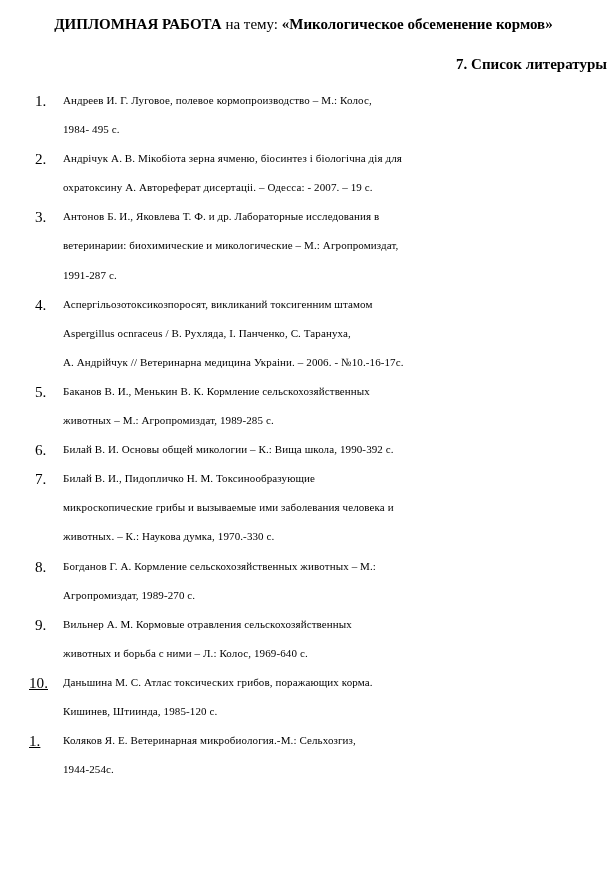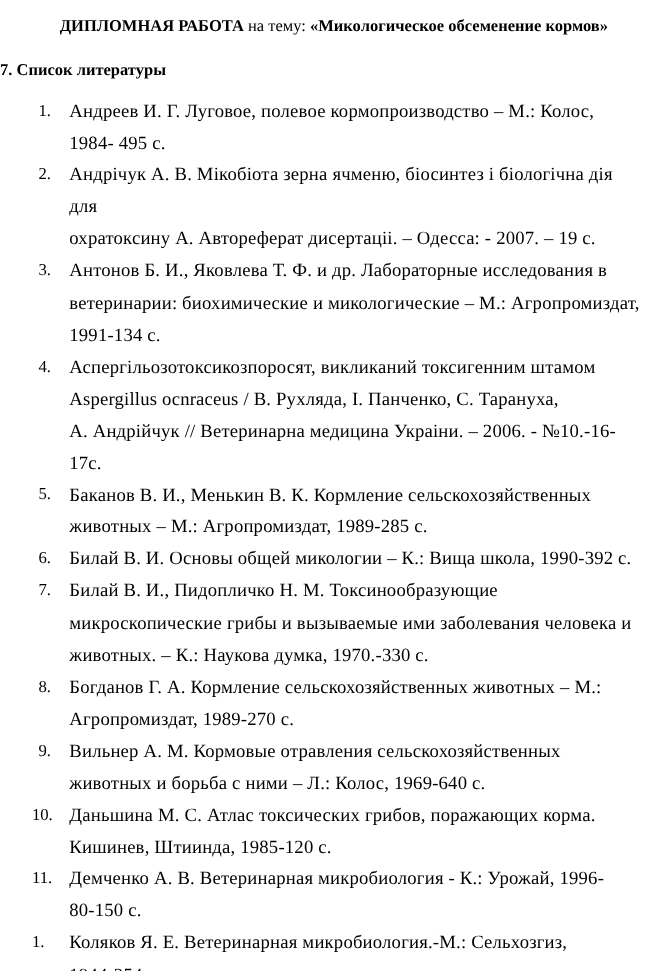--- a/index.html
+++ b/index.html
@@ -38,21 +38,21 @@
     font-weight: 700;
   }
   .title-light {
     font-weight: 400;
   }
 
   
   .section-heading {
     margin: 0;
     padding: 15px 0 0 0;
-    text-align: left;
+    text-align: right;
     font-size: 15px;
     line-height: 20px;
     font-weight: 700;
   }
 
   
   .ref-list {
     margin: 0;
     padding: 12px 22px 0 22px;
   }
@@ -76,27 +76,28 @@
     text-align: left;
     padding-left: 13px;
     box-sizing: border-box;
     white-space: pre;
     font-size: 15.2px;
     line-height: 29.1px;
   }
   
   .ref-item.wide-num .ref-num {
     padding-left: 7px;
+    text-decoration: underline;
   }
 
   .ref-text {
     flex: 1 1 auto;
     text-align: left;
     white-space: pre-line;
-    font-size: 17px;
+    font-size: 11px;
     line-height: 29.1px;
     letter-spacing: 0.01em;
   }
 </style>
 </head>
 <body>
 
 <div class="page">
 
   <h1 class="doc-title">
@@ -113,21 +114,21 @@
       </div>
       <div class="ref-item">
         <span class="ref-num">2.</span>
         <span class="ref-text">Андрічук А. В.  Мікобіота зерна ячменю, біосинтез і біологічна дія для
 охратоксину А.  Автореферат дисертаціі. – Одесса: - 2007. – 19 с.</span>
       </div>
       <div class="ref-item">
         <span class="ref-num">3.</span>
         <span class="ref-text">Антонов Б. И., Яковлева Т. Ф. и др.  Лабораторные исследования в
 ветеринарии: биохимические и микологические – М.: Агропромиздат,
-1991-134 с.</span>
+1991-287 с.</span>
       </div>
       <div class="ref-item">
         <span class="ref-num">4.</span>
         <span class="ref-text">Аспергільозотоксикозпоросят, викликаний токсигенним штамом
 Aspergillus ocnraceus /  В. Рухляда,  І. Панченко,  С. Тарануха,
 А. Андрійчук // Ветеринарна медицина Украіни. – 2006. - №10.-16-17с.</span>
       </div>
       <div class="ref-item">
         <span class="ref-num">5.</span>
         <span class="ref-text">Баканов В. И., Менькин В. К.  Кормление сельскохозяйственных
@@ -152,24 +153,19 @@
         <span class="ref-num">9.</span>
         <span class="ref-text">Вильнер А. М.  Кормовые отравления сельскохозяйственных
 животных и борьба с ними – Л.: Колос, 1969-640 с.</span>
       </div>
       <div class="ref-item wide-num">
         <span class="ref-num">10.</span>
         <span class="ref-text">Даньшина М. С.  Атлас токсических грибов, поражающих  корма.
 Кишинев, Штиинда, 1985-120 с.</span>
       </div>
       <div class="ref-item wide-num">
-        <span class="ref-num">11.</span>
-        <span class="ref-text">Демченко А. В.  Ветеринарная микробиология - К.: Урожай, 1996-
-80-150 с.</span>
-      </div>
-      <div class="ref-item wide-num">
         <span class="ref-num">1.</span>
         <span class="ref-text">Коляков Я. Е.  Ветеринарная микробиология.-М.: Сельхозгиз,
 1944-254с.</span>
       </div>
     </div>
 
 </div>
 
 </body></html>

